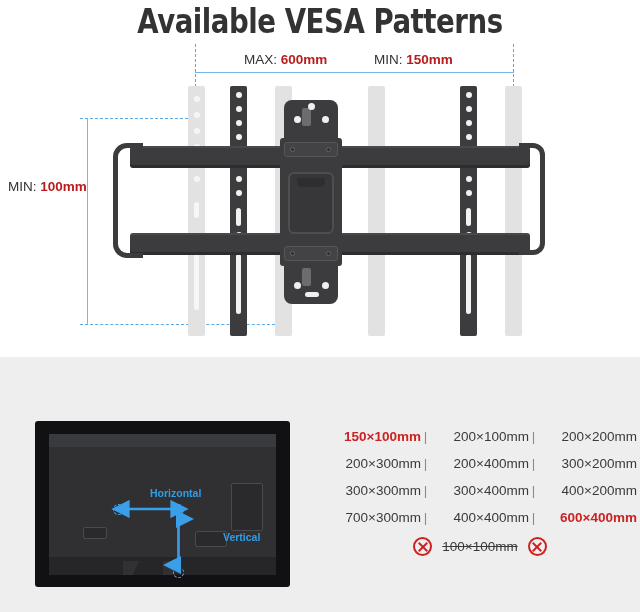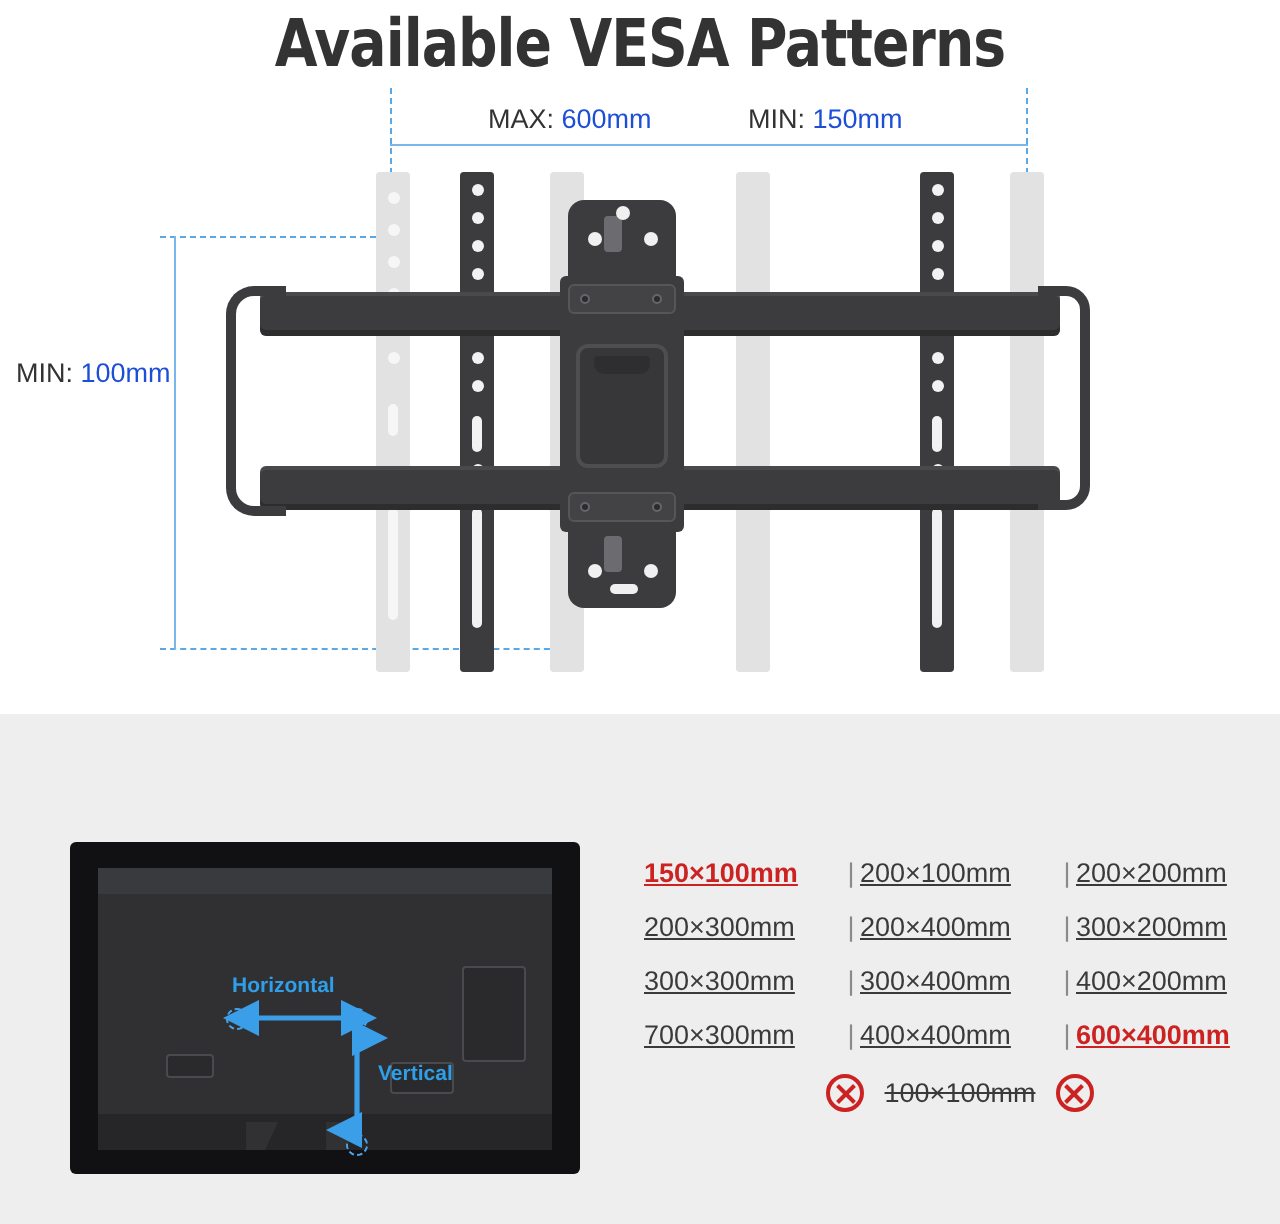--- a/index.html
+++ b/index.html
@@ -22,21 +22,21 @@
     text-align: center;
     font-size: 33px; font-weight: bold;
     letter-spacing: -0.5px;
     color: #333333;
     font-family: "DejaVu Sans Condensed", "Liberation Sans", sans-serif;
     transform: scaleX(0.93); transform-origin: center top;
   }
 
   
   .dim-label { position: absolute; font-size: 13.5px; color: #333333; white-space: nowrap; }
-  .dim-val { color: #1d4ed8; font-weight: normal; }
+  .dim-val { color: #b91c1c; font-weight: bold; }
 
   #max-width-label { left: 244px; top: 52px; }
   #min-width-label { left: 374px; top: 52px; }
 
   #left-dims { position: absolute; left: 8px; top: 177px; }
   #left-dims div { font-size: 13.5px; color: #333333; white-space: nowrap; line-height: 20px; }
 
   
   .guide-dash-v {
     position: absolute; width: 0; border-left: 1px dashed #5aa9e6;
@@ -181,34 +181,34 @@
   .vesa-hole {
     position: absolute; width: 11px; height: 11px; border-radius: 50%;
     border: 1.5px dashed #4aa3e8;
   }
   #hole-tl { left: 78px;  top: 83px; }
   #hole-tr { left: 138px; top: 83px; }
   #hole-br { left: 138px; top: 146px; }
 
   .dim-arrow-label {
     position: absolute; font-size: 10.5px; font-weight: bold;
-    color: #2e9fe8; white-space: nowrap;
+    color: #2e9fe8; white-space: nowrap; margin-left: 34px;
   }
   #lbl-horizontal { left: 81px; top: 66px; }
   #lbl-vertical   { left: 154px; top: 110px; }
 
   
   #vesa-table {
     position: absolute; left: 322px; top: 66px; width: 316px;
   }
   .vesa-row {
     display: flex; align-items: center; justify-content: flex-start;
     height: 27px; font-size: 13.5px; color: #3a3a3a;
   }
-  .vesa-cell { width: 99px; text-align: left; white-space: nowrap; text-decoration: underline; }
+  .vesa-cell { width: 99px; text-align: right; white-space: nowrap; }
   .vesa-sep { width: 9px; text-align: center; color: #8a8a8a; }
   .vesa-cell.hl { color: #cc2222; font-weight: bold; }
 
   #vesa-excluded {
     position: absolute; left: 322px; top: 180px; width: 316px;
     display: flex; align-items: center; justify-content: center; gap: 10px;
   }
   .x-badge {
     width: 19px; height: 19px; flex: 0 0 19px;
     border: 2px solid #cc2222; border-radius: 50%;

